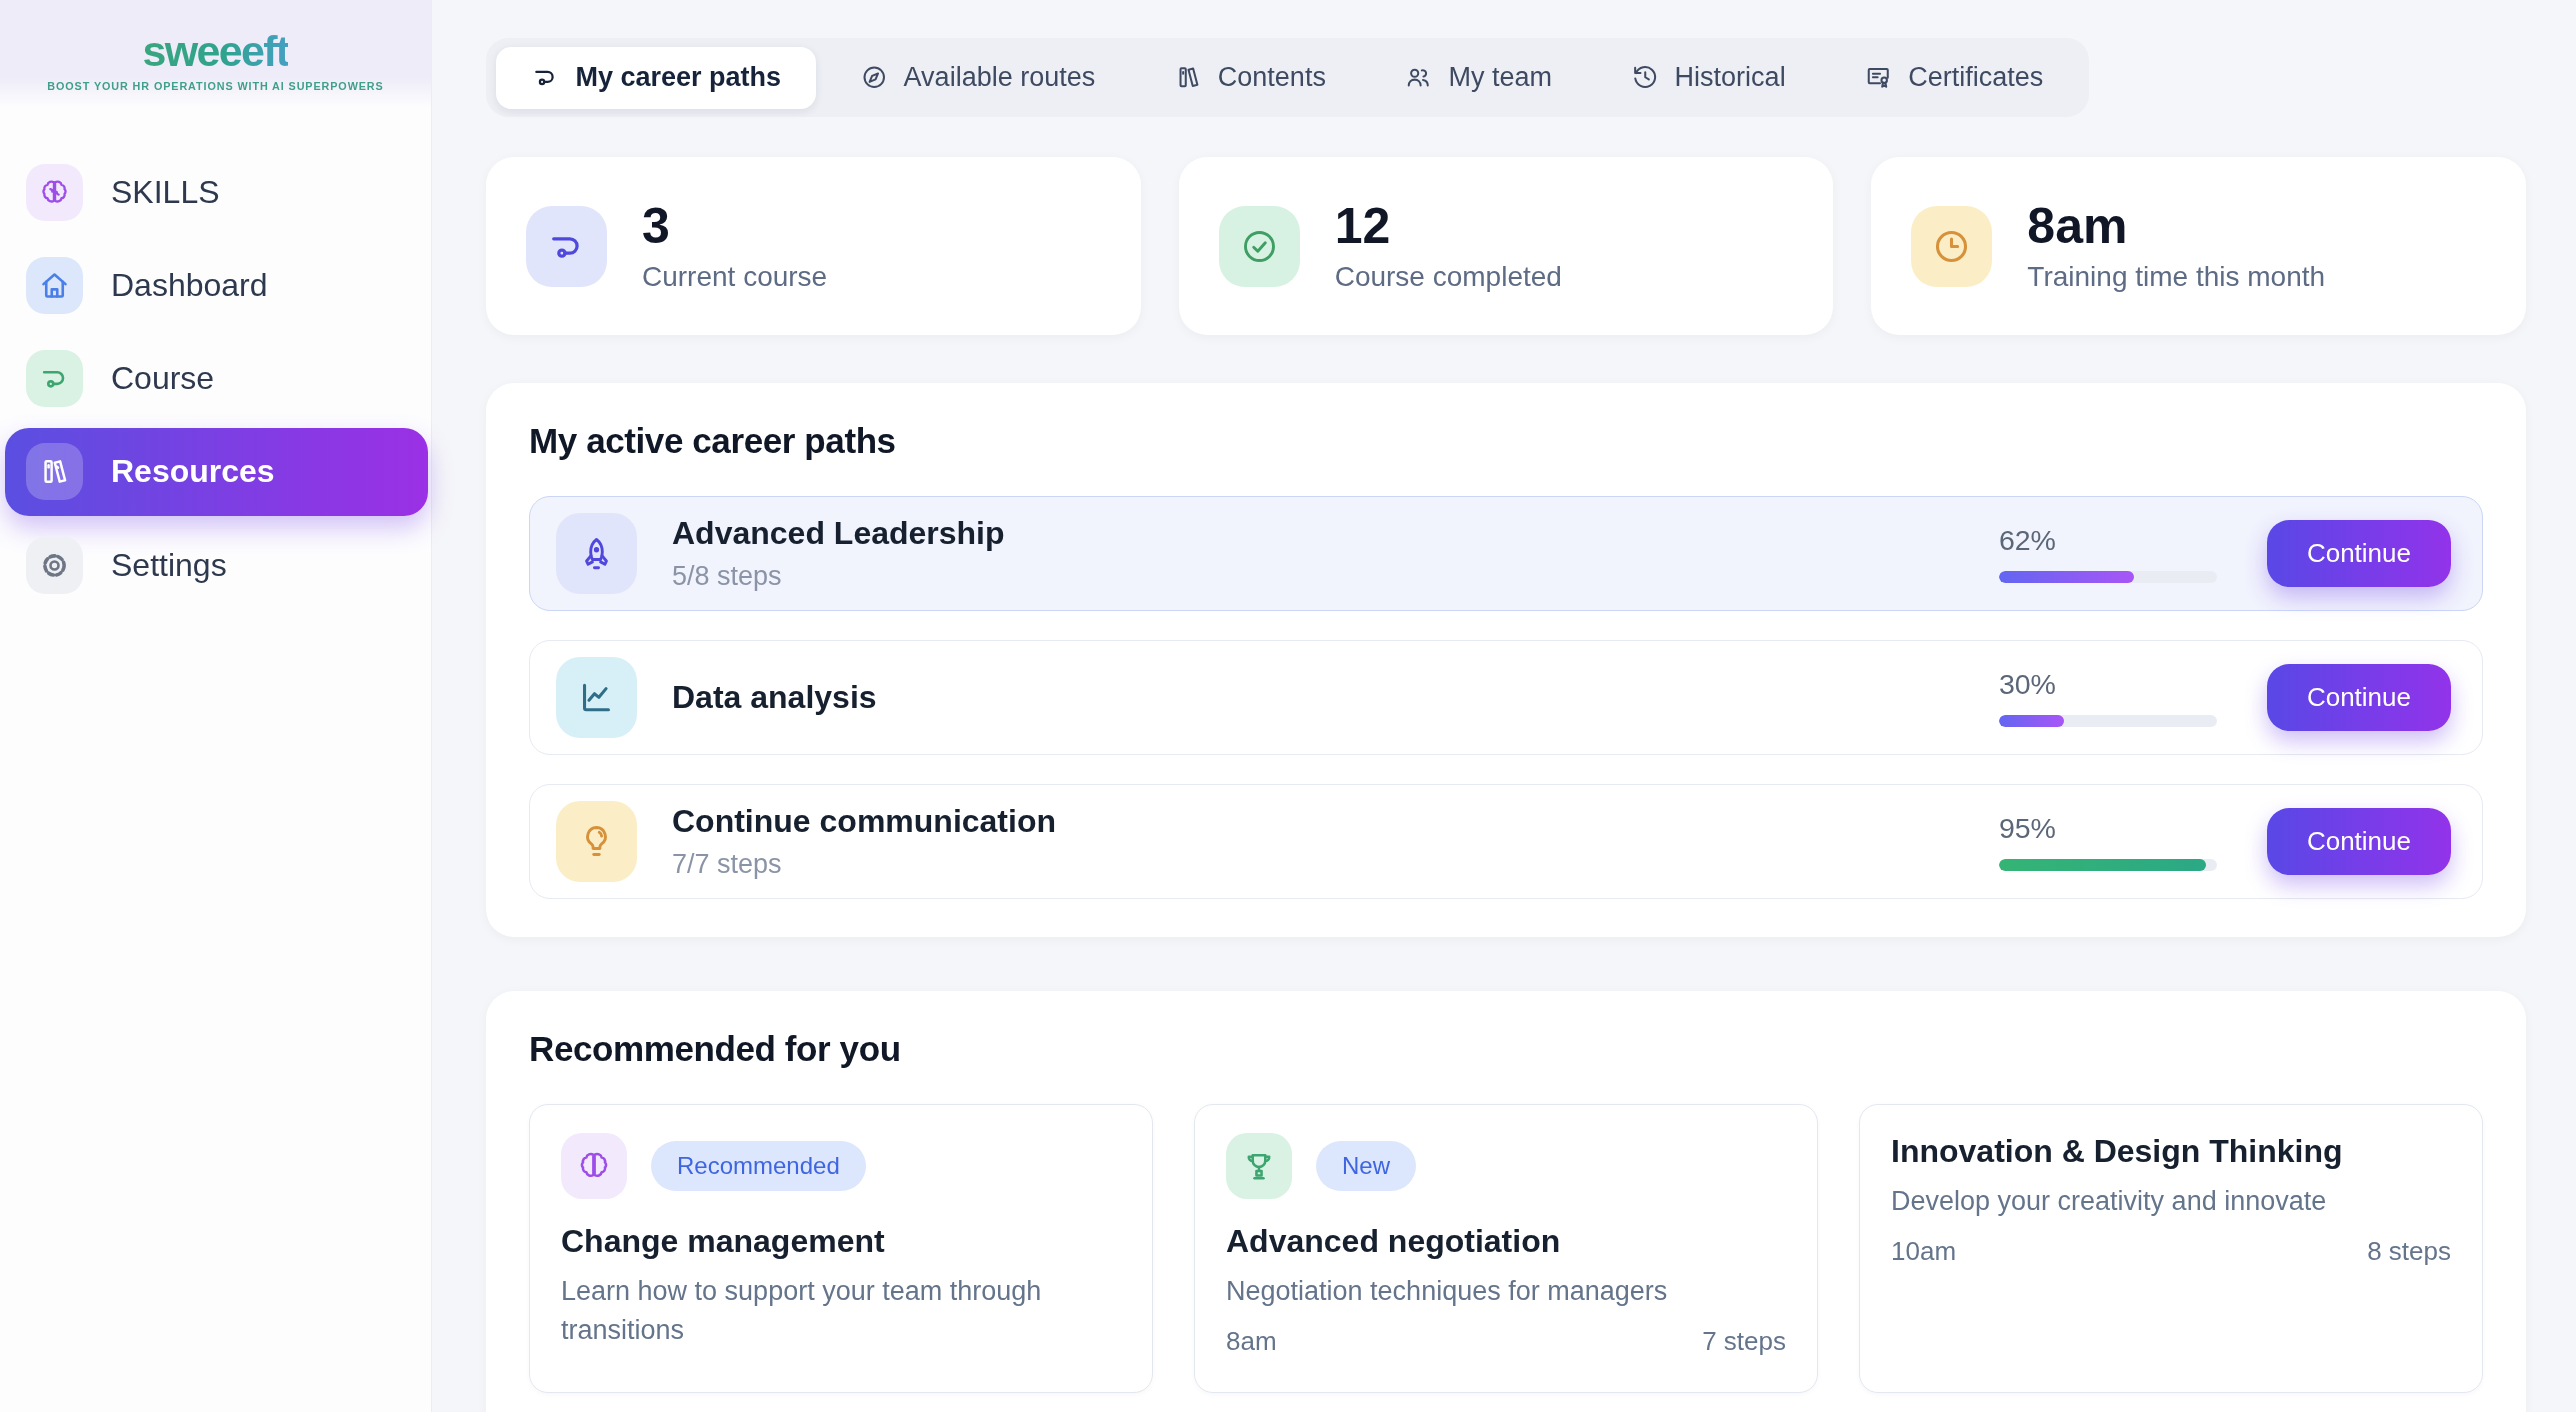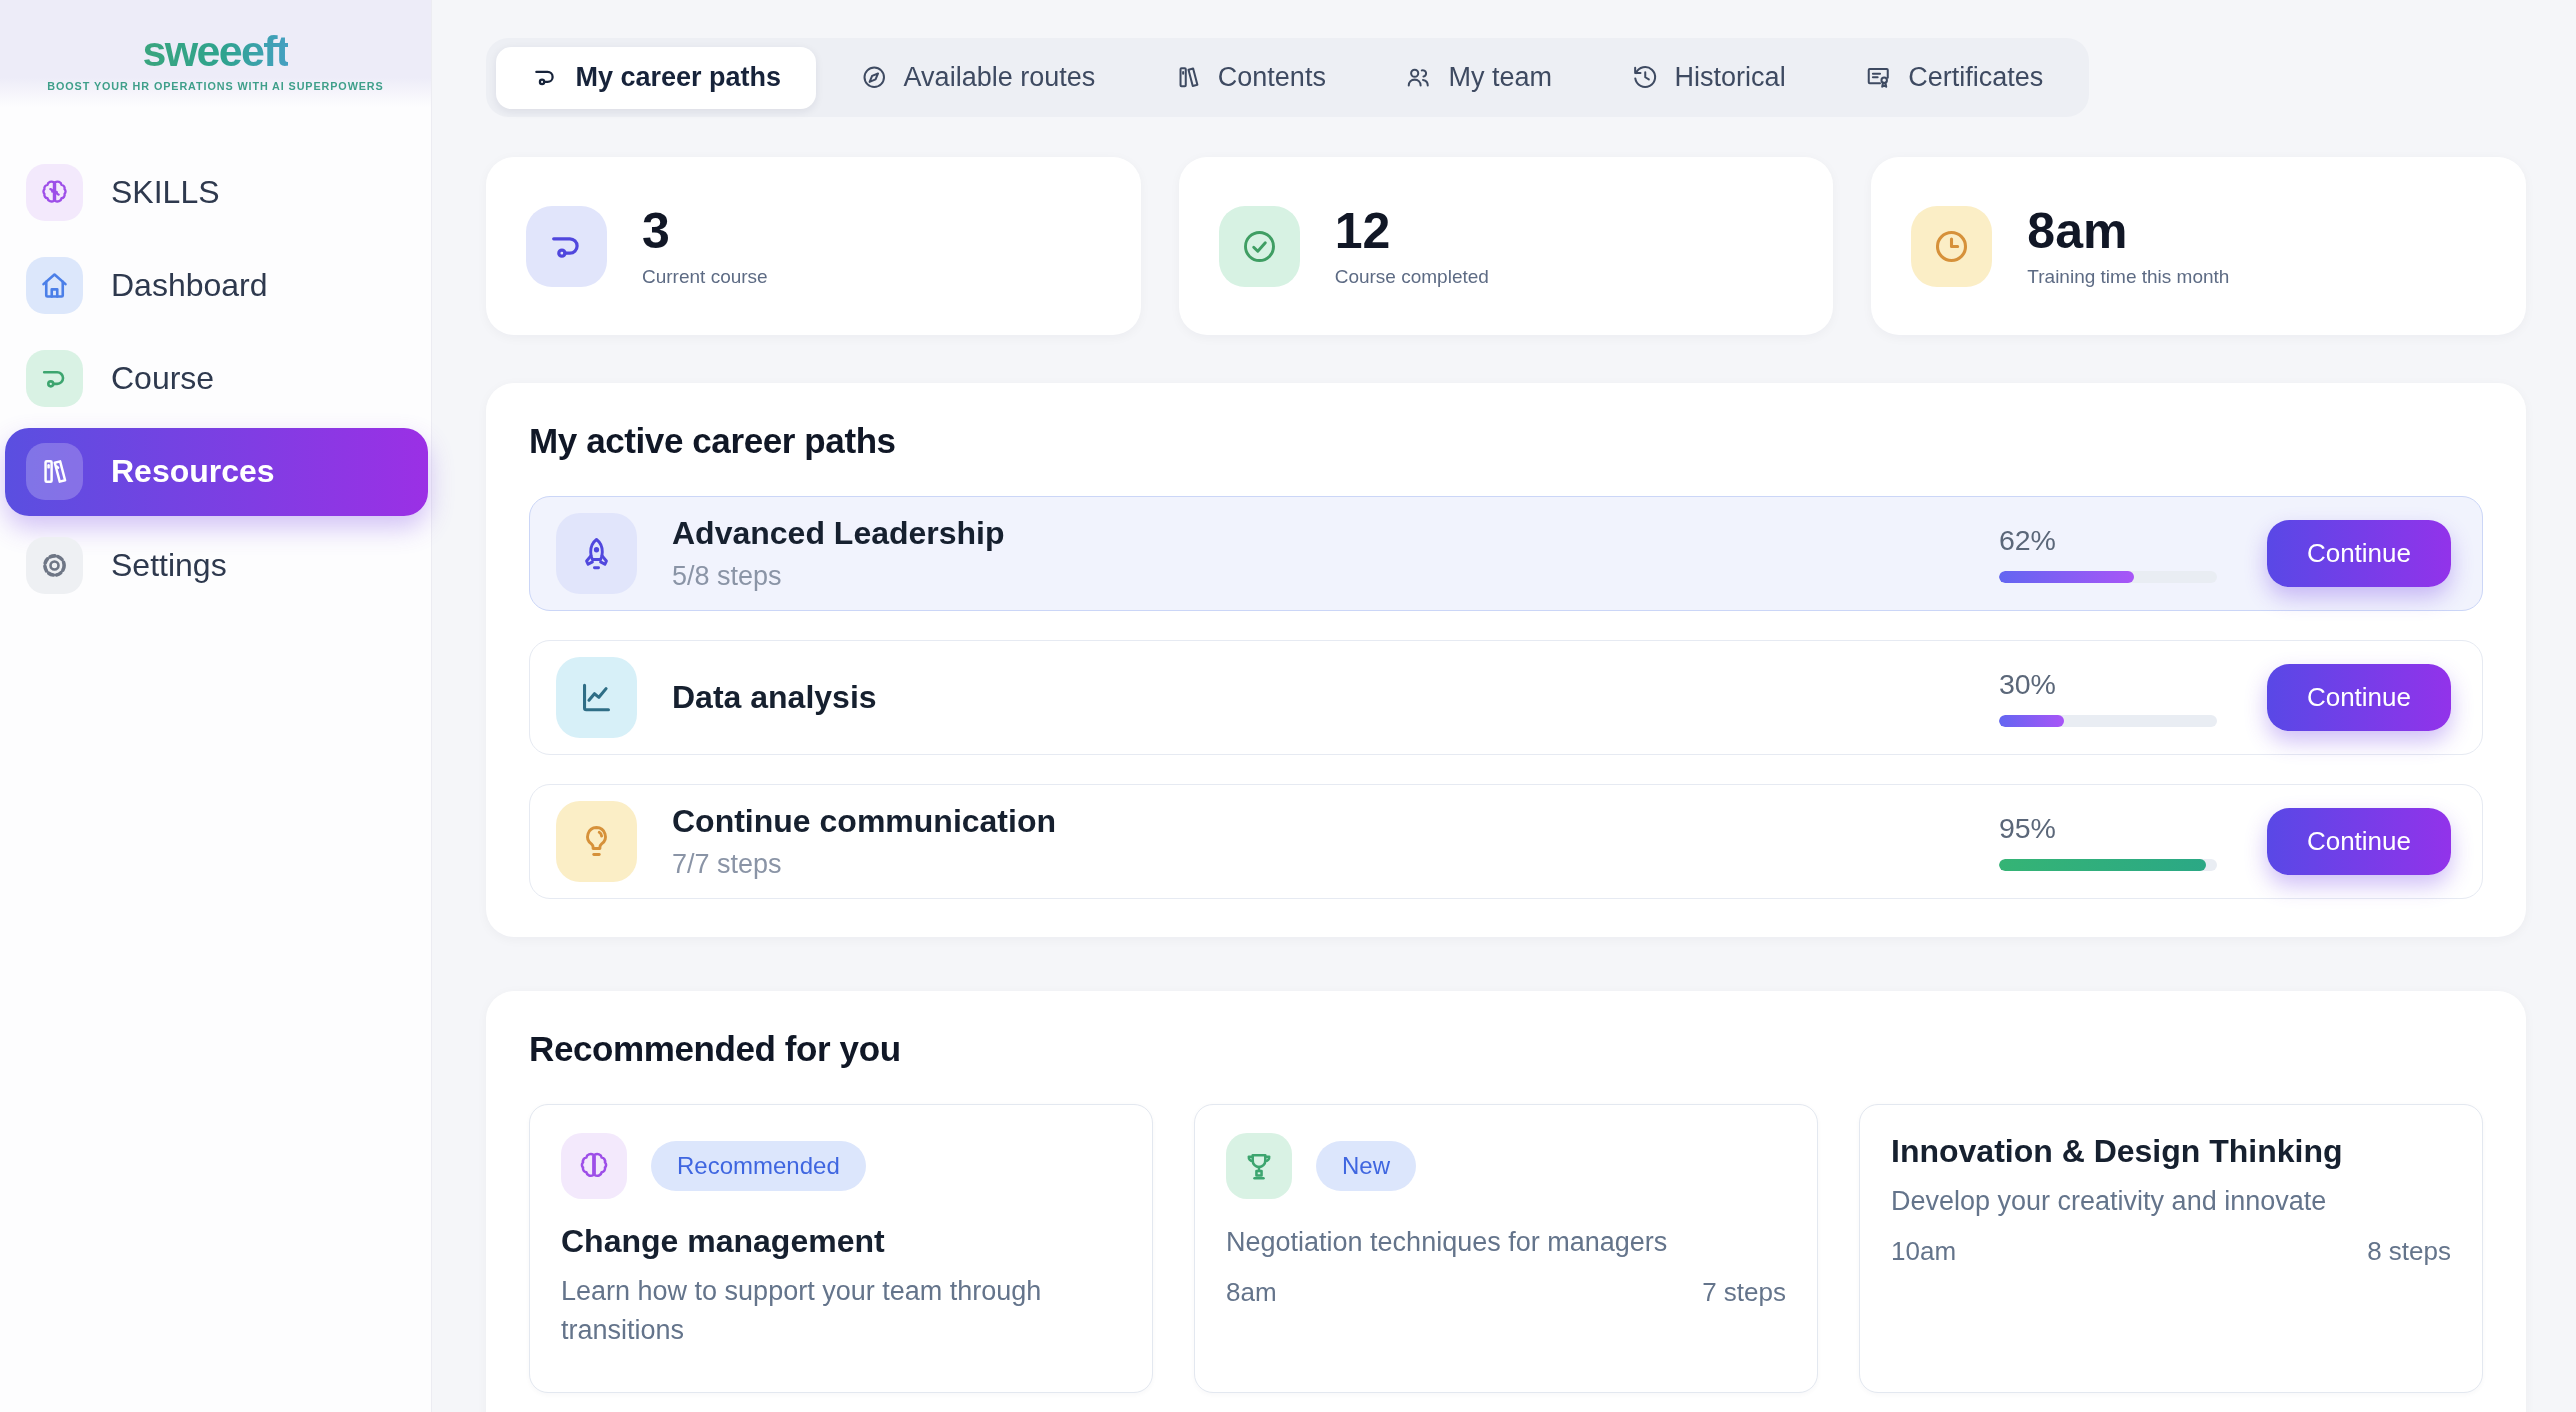--- a/index.html
+++ b/index.html
@@ -78,21 +78,21 @@
   }
 
   .stats-row { display: flex; gap: 38px; }
   .stat-card {
     flex: 1; background: #ffffff; border-radius: 28px; height: 178px;
     display: flex; align-items: center; gap: 35px; padding: 0 40px;
     box-shadow: 0 2.6px 10.4px rgba(25, 35, 60, 0.04);
   }
   .stat-card .chip { width: 81px; height: 81px; border-radius: 26px; }
   .stat-value { font-size: 50px; font-weight: 800; color: #111726; line-height: 1.05; }
-  .stat-label { font-size: 19px; color: #5d6b84; margin-top: 8.6px; }
+  .stat-label { font-size: 28px; color: #5d6b84; margin-top: 8.6px; }
 
   .panel {
     background: #ffffff; border-radius: 28px; margin-top: 48px;
     padding: 38px 43px; box-shadow: 0 2.6px 10.4px rgba(25, 35, 60, 0.04);
   }
   .panel h2 { font-size: 35px; font-weight: 700; color: #101726; margin-bottom: 35px; letter-spacing: -0.4px; }
 
   .path-row {
     display: flex; align-items: center; height: 115px;
     border: 1.7px solid #e6eaf2; border-radius: 21px; background: #ffffff;
@@ -401,20 +401,21 @@
                 <path d="M7.8 4.8h8.4v3.7a4.2 4.2 0 0 1-8.4 0z"></path>
                 <path d="M7.8 5.8H5.2a2.6 2.6 0 0 0 2.7 2.9"></path>
                   <path d="M16.2 5.8h2.6a2.6 2.6 0 0 1-2.7 2.9"></path>
                 <path d="M12 12.7v2.6"></path>
                   <path d="M10.3 15.3h3.4v3h-3.4z"></path>
                   <path d="M9 20.2h6"></path>
               </svg>
             </span>
             <span class="badge">New</span>
           </div>
+          <div class="rec-title">Advanced negotiation</div>
           <div class="rec-desc">Negotiation techniques for managers</div>
           <div class="rec-footer">
             <span>8am</span>
             <span>7 steps</span>
           </div>
         </div>
 
         <div class="rec-card">
           <div class="rec-title">Innovation &amp; Design Thinking</div>
           <div class="rec-desc">Develop your creativity and innovate</div>

